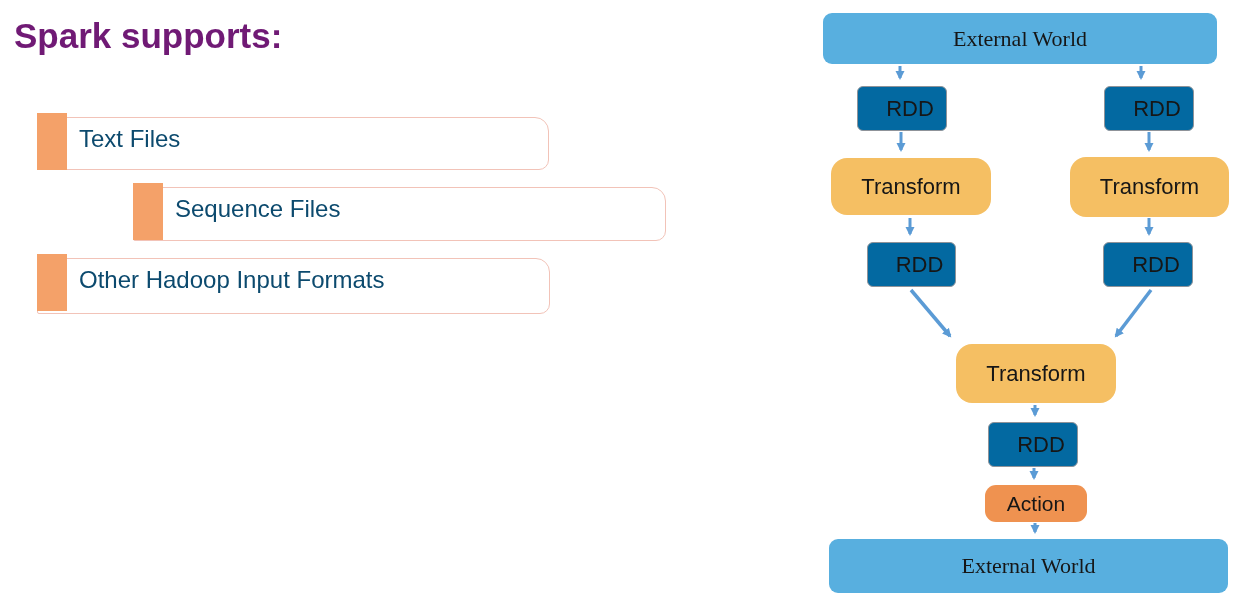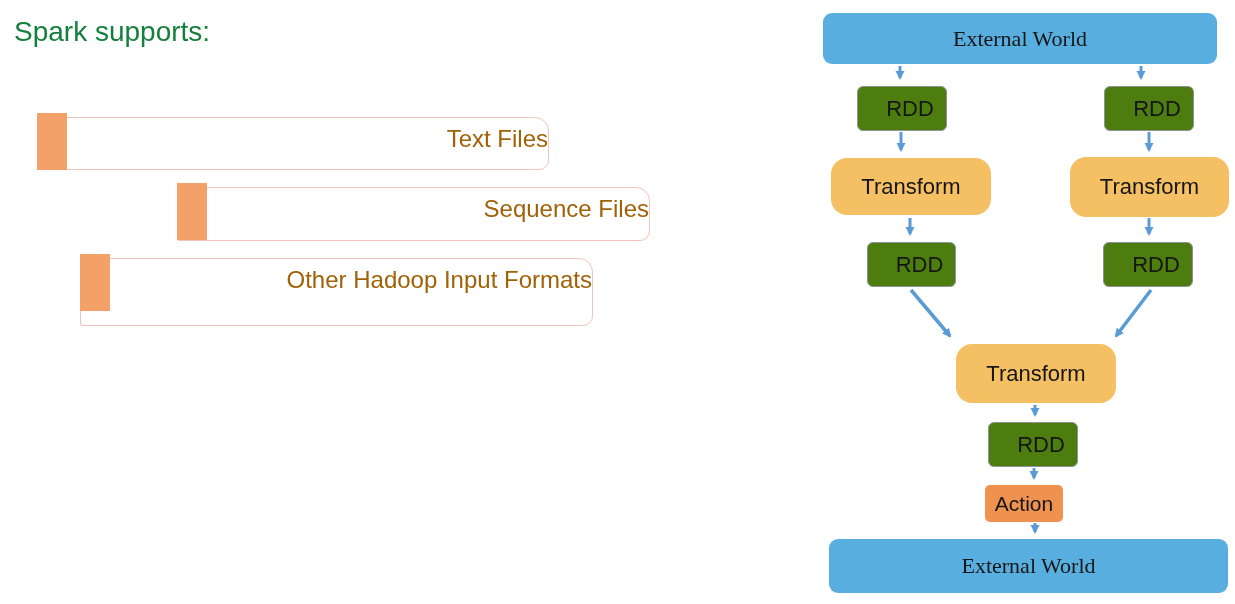--- a/index.html
+++ b/index.html
@@ -5,60 +5,60 @@
   html,body{margin:0;padding:0;}
   body{
     width:1235px;height:604px;position:relative;background:#ffffff;
     font-family:"Liberation Sans",sans-serif;color:var(--text,#1a1a1a);
     overflow:hidden;
   }
 
   
   .slide-title{
     position:absolute;left:14px;top:16px;
-    font-size:28px;line-height:1.15;color:#15803d;
+    font-size:35px;line-height:1.15;color:#701a75;font-weight:bold;
   }
   .bullet-item{
     position:absolute;background:#fff;
     border:1px solid var(--bullet-border,#f2c3b8);
     border-radius:2px 14px 10px 2px;
     box-sizing:border-box;
   }
   .bullet-item .bullet-marker{
     position:absolute;left:-1px;top:-5px;width:30px;height:57px;
     background:var(--bullet-marker,#f4a169);
   }
   .bullet-item .bullet-label{
     display:block;padding:7px 0 0 41px;
-    font-size:24px;line-height:1.2;color:#a16207;white-space:nowrap;text-align:right;
+    font-size:24px;line-height:1.2;color:#0c4a6e;white-space:nowrap;
   }
   .bullet-1{left:37px;top:117px;width:512px;height:53px;}
-  .bullet-2{left:133px;top:187px;width:473px;height:54px;margin-left:44px;}
-  .bullet-3{left:37px;top:258px;width:513px;height:68px;margin-left:43px;}
+  .bullet-2{left:133px;top:187px;width:533px;height:54px;}
+  .bullet-3{left:37px;top:258px;width:513px;height:56px;}
 
   
   .node{
     position:absolute;display:flex;align-items:center;justify-content:center;
     font-size:22px;color:#161616;box-sizing:border-box;white-space:nowrap;
   }
   .node-external{background:var(--external-world-fill,#58afdf);border-radius:9px;font-family:Liberation Serif, serif;}
-  .node-rdd{background:#4d7c0f;border:1px solid var(--rdd-border,#8f9399);border-radius:6px;padding-left:16px;}
+  .node-rdd{background:#0369a1;border:1px solid var(--rdd-border,#8f9399);border-radius:6px;padding-left:16px;}
   .node-transform{background:var(--transform-fill,#f5bf63);border-radius:16px;}
   .node-action{background:var(--action-fill,#ef9250);border-radius:5px;font-size:21px;}
 
   .pos-ext-top{left:823px;top:13px;width:394px;height:51px;}
   .pos-rdd-tl{left:857px;top:86px;width:90px;height:45px;}
   .pos-rdd-tr{left:1104px;top:86px;width:90px;height:45px;}
   .pos-tf-left{left:831px;top:158px;width:160px;height:57px;}
   .pos-tf-right{left:1070px;top:157px;width:159px;height:60px;}
   .pos-rdd-ml{left:867px;top:242px;width:89px;height:45px;}
   .pos-rdd-mr{left:1103px;top:242px;width:90px;height:45px;}
   .pos-tf-center{left:956px;top:344px;width:160px;height:59px;}
   .pos-rdd-c{left:988px;top:422px;width:90px;height:45px;}
-  .pos-action{left:985px;top:485px;width:78px;height:37px;}
+  .pos-action{left:985px;top:485px;width:102px;height:37px;border-radius:11px;}
   .pos-ext-bottom{left:829px;top:539px;width:399px;height:54px;}
 
   .arrow-layer{position:absolute;left:0;top:0;pointer-events:none;}
 </style>
 </head>
 <body>
 
 <div class="slide-title">Spark supports:</div>
 
 <div class="bullet-item bullet-1">

